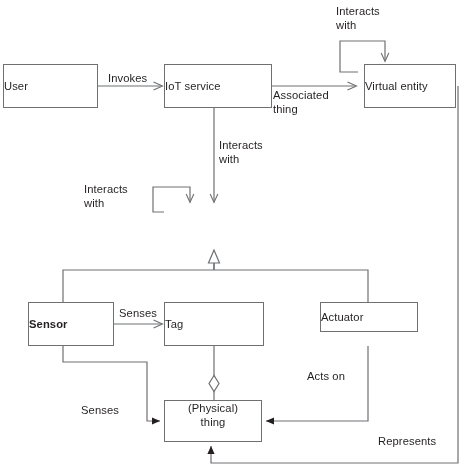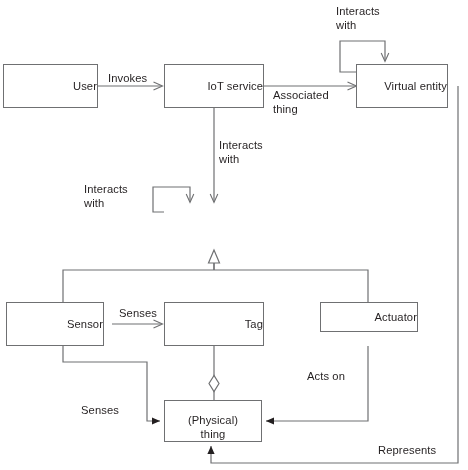--- a/index.html
+++ b/index.html
@@ -21,21 +21,21 @@
     position: absolute; left: 0; top: 0;
     width: 468px; height: 470px;
   }
   .node {
     position: absolute;
     border: 1.2px solid #6f7072;
     background: #ffffff;
     color: #231f20;
     display: flex;
     align-items: center;
-    justify-content: flex-end;
+    justify-content: flex-start;
     text-align: center;
     font-size: 11.2px;
     line-height: 1.25;
     letter-spacing: 0.1px;
   }
   .node span { display: block; }
   .elabel {
     position: absolute;
     color: #231f20;
     font-size: 11.2px;
@@ -119,30 +119,30 @@
         <path d="M458,86 L458,463 L211,463 L211,446" marker-end="url(#solidArrowR)"></path>
       </g>
 
     </g>
   </svg>
 
   <div class="node" style="left:3px; top:64px; width:95px; height:44px;">
     <span>User</span>
   </div>
 
-  <div class="node" style="left:164px; top:64px; width:100px; height:44px;">
+  <div class="node" style="left:164px; top:64px; width:108px; height:44px;">
     <span>IoT service</span>
   </div>
 
-  <div class="node" style="left:356px; top:64px; width:92px; height:44px;">
+  <div class="node" style="left:364px; top:64px; width:92px; height:44px;">
     <span>Virtual entity</span>
   </div>
 
 
-  <div class="node" style="left:6px; top:302px; width:98px; height:44px;">
+  <div class="node" style="left:28px; top:302px; width:86px; height:44px;font-weight:bold;">
     <span>Sensor</span>
   </div>
 
   <div class="node" style="left:164px; top:302px; width:100px; height:44px;">
     <span>Tag</span>
   </div>
 
   <div class="node" style="left:320px; top:302px; width:98px; height:30px;">
     <span>Actuator</span>
   </div>
@@ -165,15 +165,15 @@
 
   <div class="elabel" style="left:84px; top:182px; width:62px;"><span>Interacts
 with</span></div>
 
   <div class="elabel left" style="left:119px; top:306px;"><span>Senses</span></div>
 
   <div class="elabel left" style="left:307px; top:369px;"><span>Acts on</span></div>
 
   <div class="elabel left" style="left:81px; top:403px;"><span>Senses</span></div>
 
-  <div class="elabel left" style="left:378px; top:443px;"><span>Represents</span></div>
+  <div class="elabel left" style="left:378px; top:434px;"><span>Represents</span></div>
 
 </div>
 
 </body></html>

